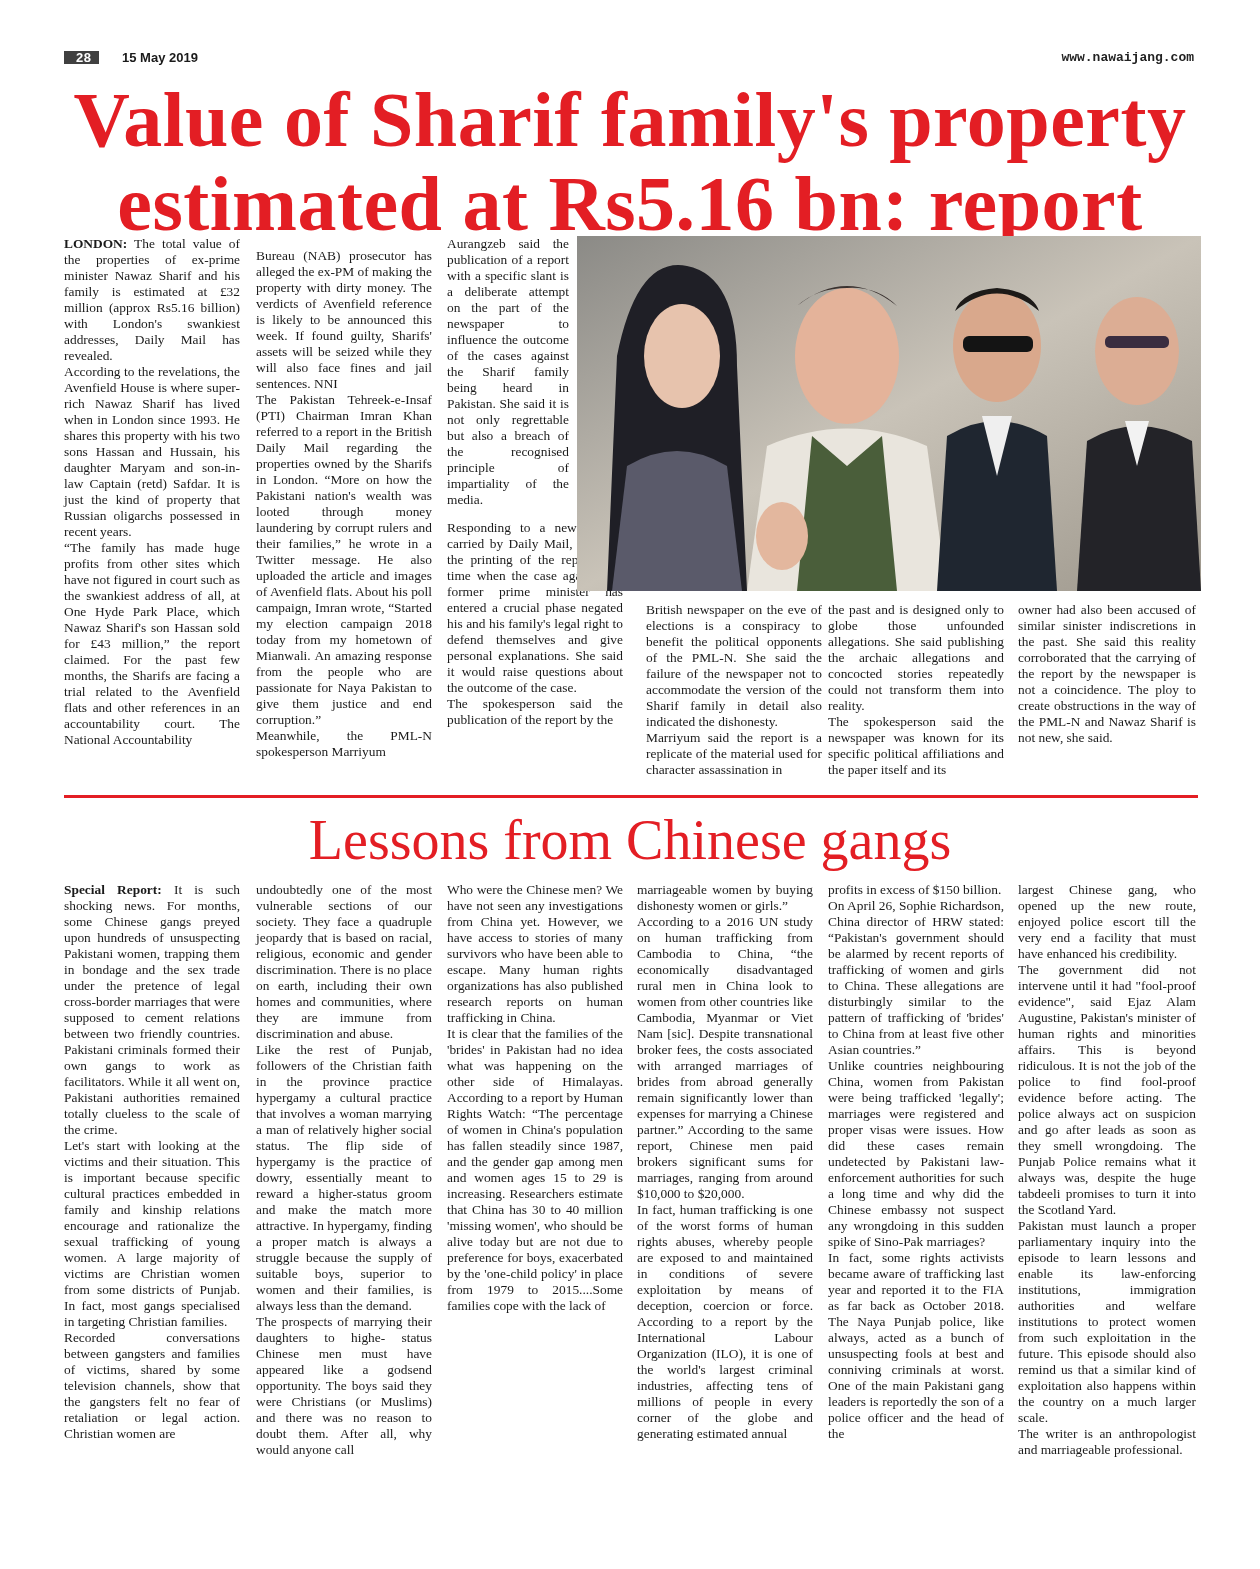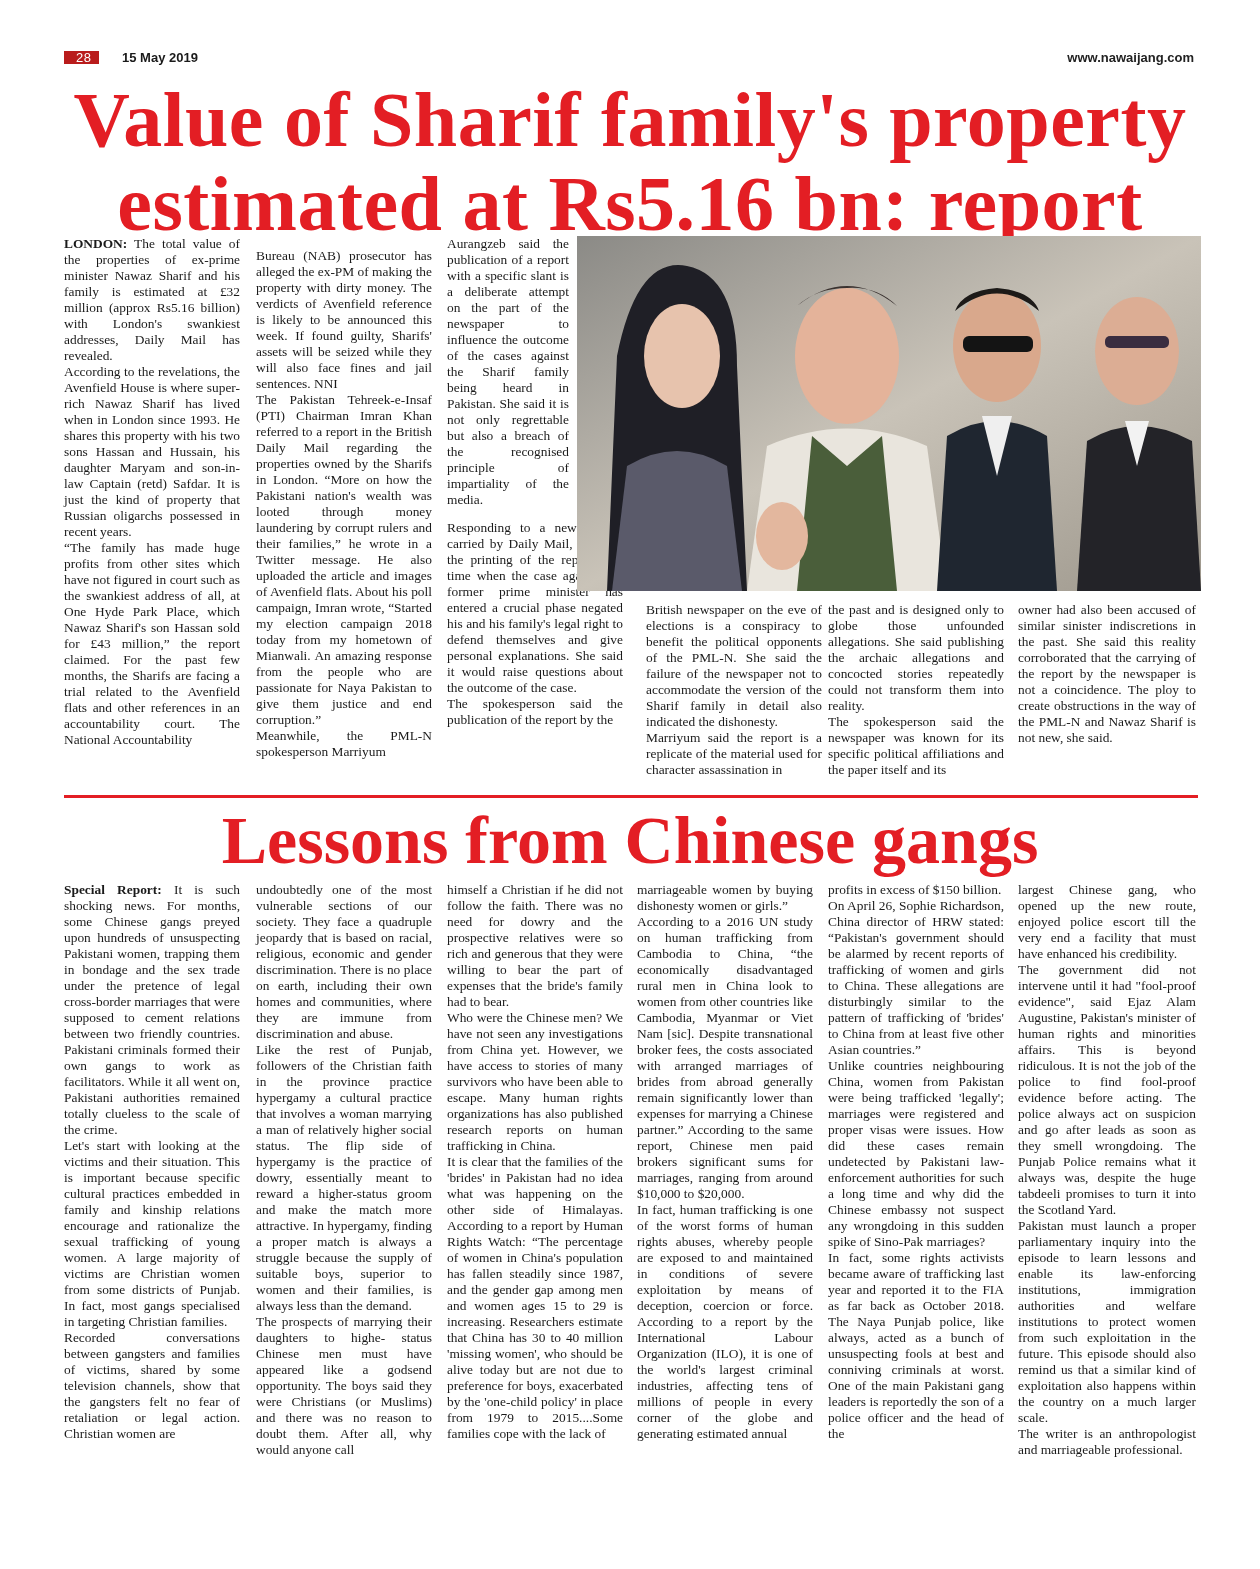--- a/index.html
+++ b/index.html
@@ -1,27 +1,27 @@
 <!DOCTYPE html>
 <html><head>
 <meta charset="utf-8">
 <style>
   html, body { margin: 0; padding: 0; background: #ffffff; }
   body { width: 1260px; height: 1569px; position: relative; overflow: hidden; font-family: "Liberation Serif", serif; color: #1a1a1a; }
   .topbar { position: absolute; left: 64px; top: 50px; width: 1130px; height: 16px; }
-  .page-num { position: absolute; left: 0; top: 1px; background: #b91c1c; color: #fff; font-family: "Liberation Sans", sans-serif; font-weight: normal; font-size: 13px; line-height: 13px; padding: 0 8px 0 12px; letter-spacing: 0.5px; }
+  .page-num { position: absolute; left: 0; top: 1px; background: #404040; color: #fff; font-family: "Liberation Sans", sans-serif; font-weight: bold; font-size: 13px; line-height: 13px; padding: 0 8px 0 12px; letter-spacing: 0.5px; }
   .date { position: absolute; left: 58px; top: 0; font-family: "Liberation Sans", sans-serif; font-weight: bold; font-size: 13px; }
-  .site { position: absolute; right: 0; top: 0; font-family: Liberation Sans, sans-serif; font-weight: bold; font-size: 13px; color: #222; }
+  .site { position: absolute; right: 0; top: 0; font-family: Liberation Mono, monospace; font-weight: bold; font-size: 13px; color: #222; }
   .headline1 { position: absolute; left: 60px; top: 78px; width: 1140px; text-align: center; color: #e31e24; font-family: "Liberation Serif", serif; font-weight: bold; font-size: 78px; line-height: 84px; letter-spacing: 0.5px; margin: 0; }
   .col { position: absolute; font-size: 13.4px; line-height: 16px; text-align: justify; }
   .col p { margin: 0; }
   .col b { font-weight: bold; }
   .photo { position: absolute; left: 577px; top: 236px; width: 624px; height: 355px; overflow: hidden; background: #b9b4aa; }
   .rule { position: absolute; left: 64px; top: 795px; width: 1134px; height: 3px; background: #e31e24; }
-  .headline2 { position: absolute; left: 60px; top: 800px; width: 1140px; text-align: center; color: #e31e24; font-family: "Liberation Serif", serif; font-weight: bold; font-size: 68px; line-height: 80px; margin: 0; }
+  .headline2 { position: absolute; left: 60px; top: 800px; width: 1140px; text-align: center; color: #e31e24; font-family: "Liberation Serif", serif; font-weight: normal; font-size: 56px; line-height: 80px; margin: 0; }
 </style>
 </head>
 <body>
 
 <div class="topbar">
   <span class="page-num">28</span>
   <span class="date">15 May 2019</span>
   <span class="site">www.nawaijang.com</span>
 </div>
 
@@ -99,21 +99,20 @@
   <p><b>Special Report:</b><span> It is such shocking news. For months, some Chinese gangs preyed upon hundreds of unsuspecting Pakistani women, trapping them in bondage and the sex trade under the pretence of legal cross-border marriages that were supposed to cement relations between two friendly countries. Pakistani criminals formed their own gangs to work as facilitators. While it all went on, Pakistani authorities remained totally clueless to the scale of the crime.</span></p>
   <p>Let's start with looking at the victims and their situation. This is important because specific cultural practices embedded in family and kinship relations encourage and rationalize the sexual trafficking of young women. A large majority of victims are Christian women from some districts of Punjab. In fact, most gangs specialised in targeting Christian families.</p>
   <p>Recorded conversations between gangsters and families of victims, shared by some television channels, show that the gangsters felt no fear of retaliation or legal action. Christian women are</p>
 </div>
 <div class="col" style="left:256px; top:882px; width:176px;">
   <p>undoubtedly one of the most vulnerable sections of our society. They face a quadruple jeopardy that is based on racial, religious, economic and gender discrimination. There is no place on earth, including their own homes and communities, where they are immune from discrimination and abuse.</p>
   <p>Like the rest of Punjab, followers of the Christian faith in the province practice hypergamy  a cultural practice that involves a woman marrying a man of relatively higher social status. The flip side of hypergamy is the practice of dowry, essentially meant to reward a higher-status groom and make the match more attractive. In hypergamy, finding a proper match is always a struggle because the supply of suitable boys, superior to women and their families, is always less than the demand.</p>
   <p>The prospects of marrying their daughters to highe- status Chinese men must have appeared like a godsend opportunity. The boys said they were Christians (or Muslims) and there was no reason to doubt them. After all, why would anyone call</p>
 </div>
 <div class="col" style="left:447px; top:882px; width:176px;">
-  <p>himself a Christian if he did not follow the faith. There was no need for dowry and the prospective relatives were so rich and generous that they were willing to bear the part of expenses that the bride's family had to bear.</p>
   <p>Who were the Chinese men? We have not seen any investigations from China yet. However, we have access to stories of many survivors who have been able to escape. Many human rights organizations has also published research reports on human trafficking in China.</p>
   <p>It is clear that the families of the 'brides' in Pakistan had no idea what was happening on the other side of Himalayas. According to a report by Human Rights Watch: “The percentage of women in China's population has fallen steadily since 1987, and the gender gap among men and women ages 15 to 29 is increasing. Researchers estimate that China has 30 to 40 million 'missing women', who should be alive today but are not due to preference for boys, exacerbated by the 'one-child policy' in place from 1979 to 2015....Some families cope with the lack of</p>
 </div>
 <div class="col" style="left:637px; top:882px; width:176px;">
   <p>marriageable women by buying dishonesty women or girls.”</p>
   <p>According to a 2016 UN study on human trafficking from Cambodia to China, “the economically disadvantaged rural men in China look to women from other countries like Cambodia, Myanmar or Viet Nam [sic]. Despite transnational broker fees, the costs associated with arranged marriages of brides from abroad generally remain significantly lower than expenses for marrying a Chinese partner.” According to the same report, Chinese men paid brokers significant sums for marriages, ranging from around $10,000 to $20,000.</p>
   <p>In fact, human trafficking is one of the worst forms of human rights abuses, whereby people are exposed to and maintained in conditions of severe exploitation by means of deception, coercion or force. According to a report by the International Labour Organization (ILO), it is one of the world's largest criminal industries, affecting tens of millions of people in every corner of the globe and generating estimated annual</p>
 </div>
 <div class="col" style="left:828px; top:882px; width:176px;">
   <p>profits in excess of $150 billion.</p>

